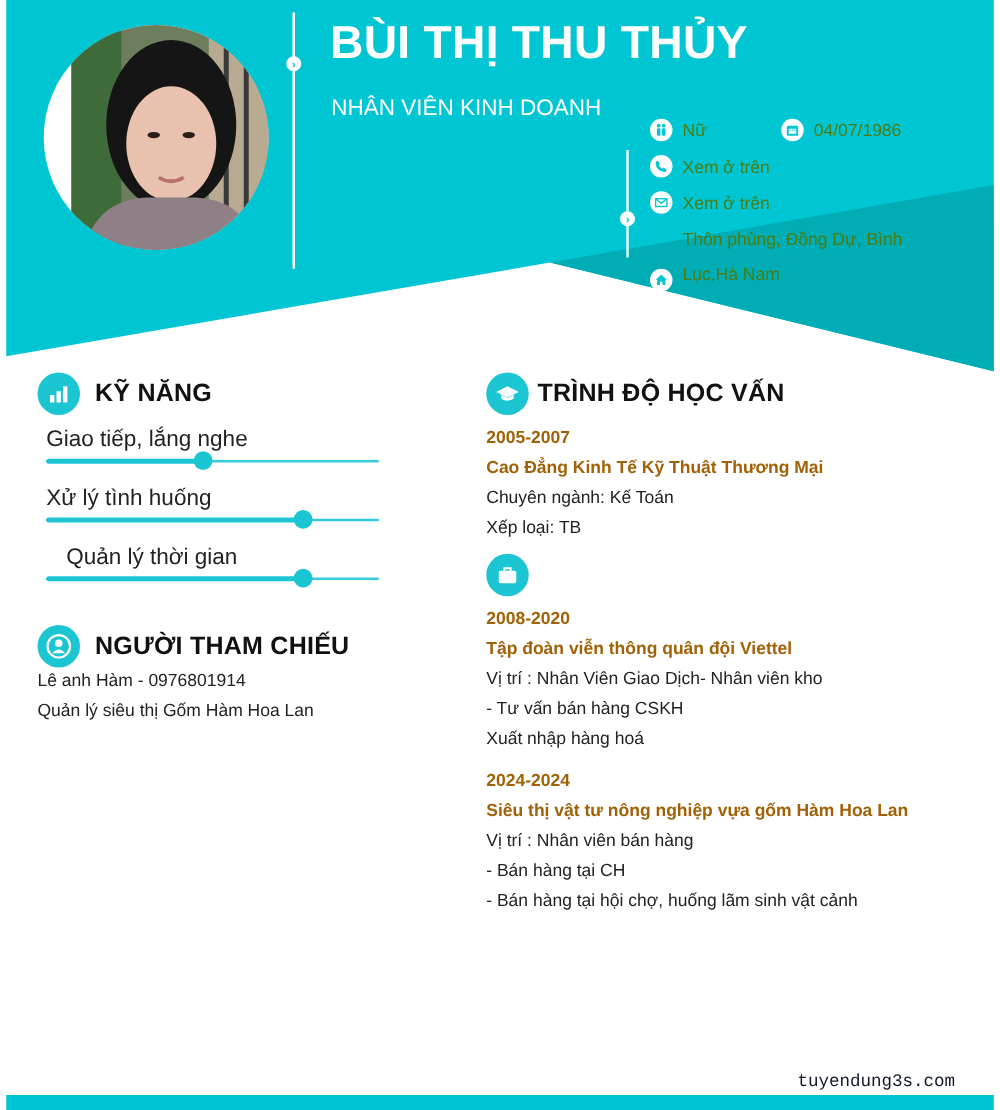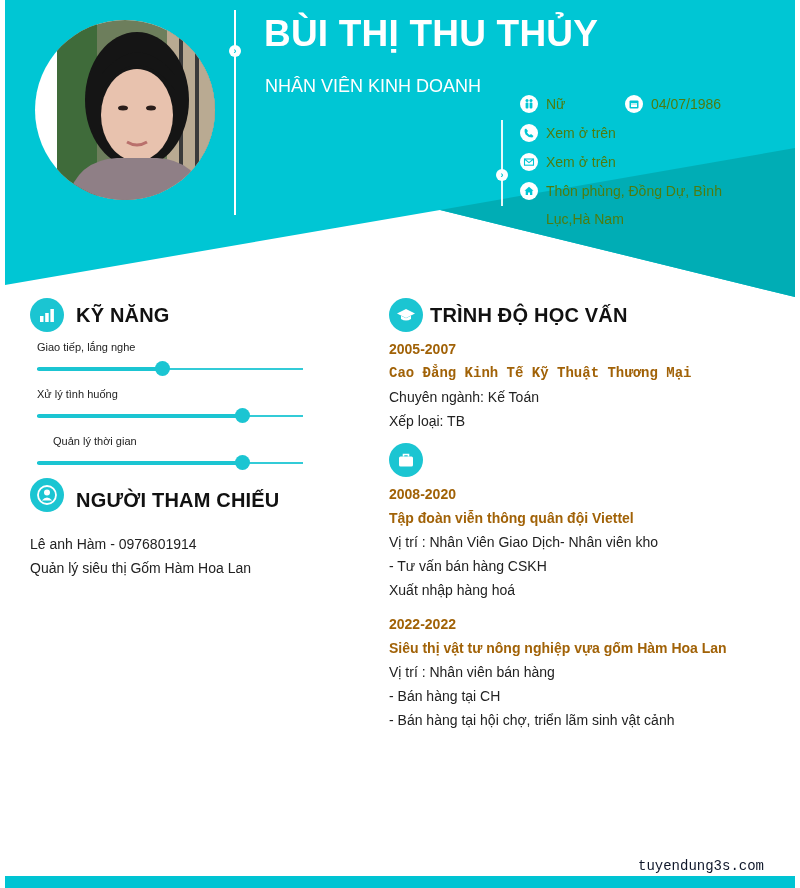--- a/index.html
+++ b/index.html
@@ -20,21 +20,21 @@
   .info-row { position: absolute; display: flex; align-items: flex-start; color: #4d7c0f; font-size: 14px; line-height: 24px; }
   .info-icon { width: 18px; height: 18px; margin-top: 3px; margin-right: 8px; flex: 0 0 18px; border-radius: 50%; background: #fff; display: flex; align-items: center; justify-content: center; }
   .info-icon svg { width: 12px; height: 12px; }
   .info-text { white-space: normal; }
 
   .section-head { position: absolute; display: flex; align-items: center; }
   .sec-icon { width: 34px; height: 34px; border-radius: 50%; background: #1bc5d2; display: flex; align-items: center; justify-content: center; margin-right: 12px; }
   .sec-icon svg { width: 20px; height: 20px; }
   .sec-title { font-size: 20px; font-weight: bold; color: #111; letter-spacing: 0.2px; white-space: nowrap; }
 
-  .skill-label { position: absolute; left: 37px; font-size: 11px; color: #222; }
+  .skill-label { position: absolute; left: 37px; font-size: 18px; color: #222; }
   .skill-track { position: absolute; left: 37px; width: 266px; height: 2px; background: #33cbd7; }
   .skill-fill { position: absolute; left: 0; top: -1px; height: 4px; background: #1bc5d2; border-radius: 2px; }
   .skill-knob { position: absolute; top: -7px; width: 15px; height: 15px; margin-left: -7px; border-radius: 50%; background: #1bc5d2; }
 
   .txt { position: absolute; font-size: 14px; color: #222; white-space: nowrap; }
   .bold { font-weight: bold; color: #a16207; }
 
   .footer-bar { position: absolute; left: 5px; top: 876px; width: 790px; height: 12px; background: #00c4d3; }
   .watermark { position: absolute; left: 638px; top: 858px; font-family: "Liberation Mono", "DejaVu Sans Mono", monospace; font-size: 14px; color: #0f172a; }
 </style>
@@ -105,21 +105,21 @@
 </div>
 <div class="info-row" style="left:520px; top:150px;">
   <span class="info-icon">
     <svg viewBox="0 0 12 12">
         <rect x="1.5" y="3" width="9" height="6.2" fill="none" stroke="#00c6d4" stroke-width="1.1"></rect>
         <path d="M1.5 3 L6 6.6 L10.5 3" fill="none" stroke="#00c6d4" stroke-width="1.1"></path>
       </svg>
   </span>
   <span class="info-text">Xem ở trên</span>
 </div>
-<div class="info-row" style="left:520px; top:179px; width:240px;">
+<div class="info-row" style="left:520px; top:179px; width:240px;align-items:flex-end;">
   <span class="info-icon">
     <svg viewBox="0 0 12 12">
         <path d="M6 1.8 L10.5 5.8 L9.3 5.8 L9.3 10 L7 10 L7 7.4 L5 7.4 L5 10 L2.7 10 L2.7 5.8 L1.5 5.8 Z" fill="#00c6d4"></path>
       </svg>
   </span>
   <span class="info-text" style="line-height:28px; margin-top:-2px;">Thôn phùng, Đồng Dự, Bình Lục,Hà Nam</span>
 </div>
 
 <div class="section-head" style="left:30px; top:298px;">
   <span class="sec-icon">
@@ -143,21 +143,21 @@
   <div class="skill-fill" style="width:77%;"></div>
   <div class="skill-knob" style="left:77%;"></div>
 </div>
 
 <div class="skill-label" style="top:435px;margin-left:16px;">Quản lý thời gian</div>
 <div class="skill-track" style="top:462px;">
   <div class="skill-fill" style="width:77%;"></div>
   <div class="skill-knob" style="left:77%;"></div>
 </div>
 
-<div class="section-head" style="left:30px; top:478px;align-items:flex-end;">
+<div class="section-head" style="left:30px; top:500px;">
   <span class="sec-icon">
     <svg viewBox="0 0 20 20">
         <circle cx="10" cy="10" r="9" fill="none" stroke="#fff" stroke-width="1.8"></circle>
         <circle cx="10" cy="7.5" r="3" fill="#fff"></circle>
         <path d="M4.8 15.5 Q10 9.5 15.2 15.5 Z" fill="#fff"></path>
       </svg>
   </span>
   <span class="sec-title">NGƯỜI THAM CHIẾU</span>
 </div>
 <div class="txt" style="left:30px; top:536px;">Lê anh Hàm - 0976801914</div>
@@ -166,39 +166,39 @@
 <div class="section-head" style="left:389px; top:298px;">
   <span class="sec-icon" style="margin-right:7px;">
     <svg viewBox="0 0 20 20">
         <path d="M10 4 L19 8.5 L10 13 L1 8.5 Z" fill="#fff"></path>
         <path d="M5 10.8 L5 14 Q10 17 15 14 L15 10.8 L10 13.3 Z" fill="#fff"></path>
       </svg>
   </span>
   <span class="sec-title">TRÌNH ĐỘ HỌC VẤN</span>
 </div>
 <div class="txt bold" style="left:389px; top:341px;">2005-2007</div>
-<div class="txt bold" style="left:389px; top:365px;font-family:Liberation Mono, monospace;">Cao Đẳng Kinh Tế Kỹ Thuật Thương Mại</div>
+<div class="txt bold" style="left:389px; top:365px;">Cao Đẳng Kinh Tế Kỹ Thuật Thương Mại</div>
 <div class="txt" style="left:389px; top:389px;">Chuyên ngành: Kế Toán</div>
 <div class="txt" style="left:389px; top:413px;">Xếp loại: TB</div>
 
 <div class="section-head" style="left:389px; top:443px;">
   <span class="sec-icon" style="margin-right:7px;">
     <svg viewBox="0 0 20 20">
         <rect x="3" y="6.5" width="14" height="10" rx="1.5" fill="#fff"></rect>
         <path d="M7.5 6.5 L7.5 4.5 L12.5 4.5 L12.5 6.5" fill="none" stroke="#fff" stroke-width="1.6"></path>
       </svg>
   </span>
 </div>
 
 <div class="txt bold" style="left:389px; top:486px;">2008-2020</div>
 <div class="txt bold" style="left:389px; top:510px;">Tập đoàn viễn thông quân đội Viettel</div>
 <div class="txt" style="left:389px; top:534px;">Vị trí : Nhân Viên Giao Dịch- Nhân viên kho</div>
 <div class="txt" style="left:389px; top:558px;">- Tư vấn bán hàng CSKH</div>
 <div class="txt" style="left:389px; top:582px;">Xuất nhập hàng hoá</div>
 
-<div class="txt bold" style="left:389px; top:616px;">2022-2022</div>
+<div class="txt bold" style="left:389px; top:616px;">2024-2024</div>
 <div class="txt bold" style="left:389px; top:640px;">Siêu thị vật tư nông nghiệp vựa gốm Hàm Hoa Lan</div>
 <div class="txt" style="left:389px; top:664px;">Vị trí : Nhân viên bán hàng</div>
 <div class="txt" style="left:389px; top:688px;">- Bán hàng tại CH</div>
-<div class="txt" style="left:389px; top:712px;">- Bán hàng tại hội chợ, triển lãm sinh vật cảnh</div>
+<div class="txt" style="left:389px; top:712px;">- Bán hàng tại hội chợ, huống lãm sinh vật cảnh</div>
 
 <div class="watermark">tuyendung3s.com</div>
 <div class="footer-bar"></div>
 
 </body></html>

